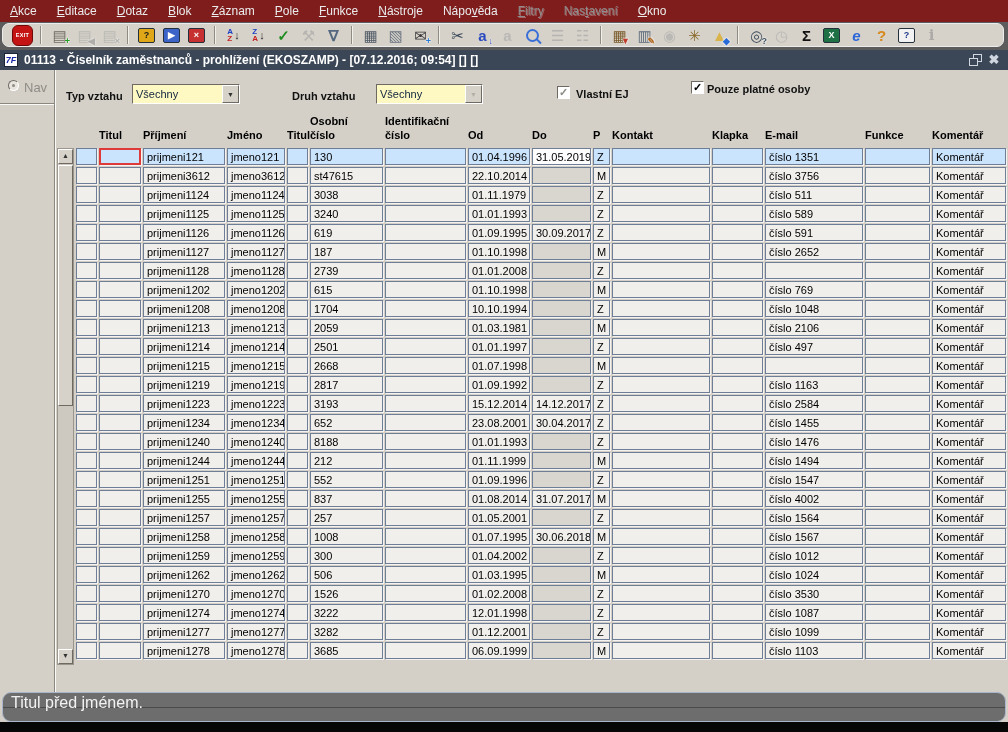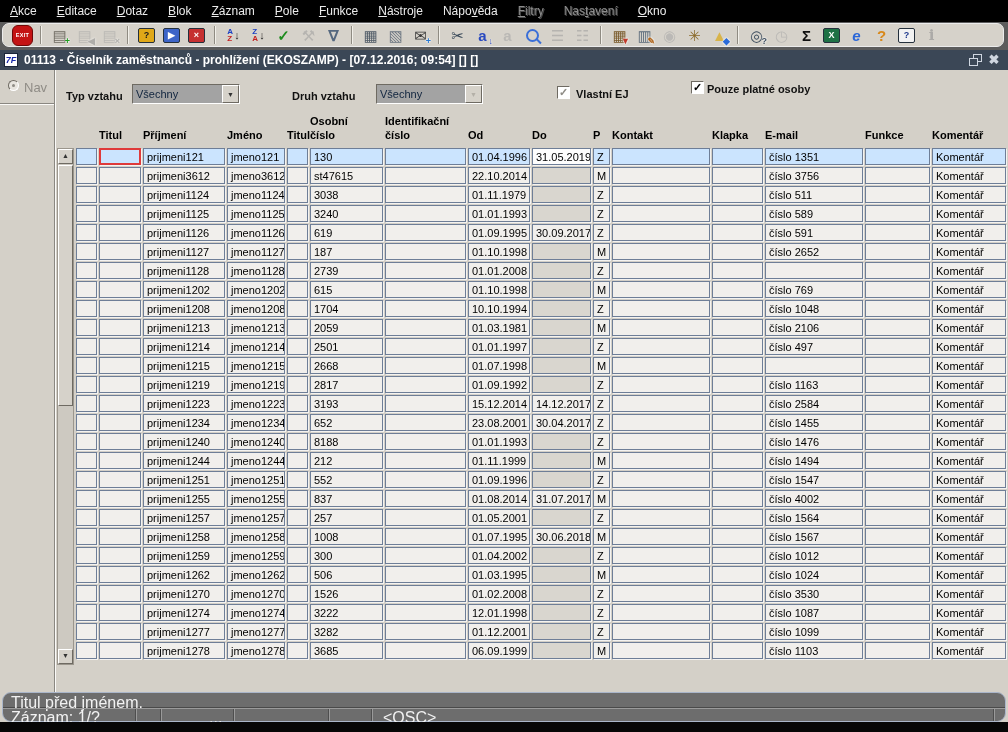--- a/index.html
+++ b/index.html
@@ -1,19 +1,19 @@
 <!DOCTYPE html>
 <html><head>
 <meta charset="utf-8">
 <style>
   html,body{margin:0;padding:0;background:#000;}
   .app{position:relative;width:1008px;height:732px;overflow:hidden;
        font-family:"Liberation Sans",sans-serif;background:#d4d0c8;}
   
-  .menubar{position:absolute;left:0;top:0;width:1008px;height:22px;background:#000000;
+  .menubar{position:absolute;left:0;top:0;width:1008px;height:22px;background:#7f1d1d;
            display:flex;align-items:center;color:#ececec;font-size:12px;}
   .mitem{padding:0 10px;cursor:default;white-space:nowrap;}
   .mitem u{text-decoration:underline;}
   .mdis{color:#8d8d8d;text-shadow:1px 1px 0 rgba(255,255,255,.30);}
   
   .toolband{position:absolute;left:0;top:22px;width:1008px;height:28px;background:#5c5c5c;}
   .toolbar{position:absolute;left:2px;top:1px;width:1002px;height:24px;background:#d6d2ca;
            border:1px solid #ececec;border-radius:7px;display:flex;align-items:center;
            padding-left:8px;box-sizing:border-box;gap:2px;}
   .tbtn{width:23px;height:22px;display:flex;align-items:center;justify-content:center;position:relative;}
@@ -45,21 +45,21 @@
   
   .canvas{position:absolute;left:0;top:70px;width:1008px;height:622px;background:#d4d0c8;}
   .vline{position:absolute;left:54px;top:70px;width:0;height:622px;border-left:1px solid #8a8781;border-right:1px solid #fbfaf8;}
   .shelf{position:absolute;left:0;top:103px;width:54px;height:0;border-top:1px solid #8a8781;border-bottom:1px solid #fbfaf8;}
   .radio{position:absolute;left:8px;top:80px;width:11px;height:11px;border-radius:50%;background:#e8e5df;
          border:1px solid;border-color:#6e6a62 #fff #fff #6e6a62;box-sizing:border-box;}
   .radio::after{content:"";position:absolute;left:3px;top:3px;width:3px;height:3px;border-radius:50%;background:#8f8c86;}
   .nav-label{position:absolute;left:24px;top:80px;font-size:13px;color:#8f8c86;}
   
   .flabel{position:absolute;font-size:11px;font-weight:bold;color:#111;white-space:nowrap;}
-  .select{position:absolute;height:20px;background:#a3a3a3;border:1px solid;border-color:#6e6a62 #fff #fff #6e6a62;
+  .select{position:absolute;height:20px;background:#fef9c3;border:1px solid;border-color:#6e6a62 #fff #fff #6e6a62;
           box-sizing:border-box;display:flex;align-items:center;}
   .sel-text{flex:1;font-size:11px;color:#10243e;padding-left:3px;white-space:nowrap;overflow:hidden;}
   .sel-btn{width:17px;height:18px;background:#d6d2ca;border:1px solid;border-color:#fff #6e6a62 #6e6a62 #fff;
            box-sizing:border-box;font-size:7px;color:#333;display:flex;align-items:center;justify-content:center;}
   .sel-btn.dis{color:#b4b0a8;}
   .cbx{position:absolute;width:13px;height:13px;background:#fff;border:1px solid;border-color:#6e6a62 #fff #fff #6e6a62;
        box-sizing:border-box;font-size:11px;font-weight:bold;line-height:11px;text-align:center;}
   .ck{color:#000;} .ck.dis{color:#8f8c86;}
   
   .cols{display:grid;grid-template-columns:21px 42px 82px 58px 21px 73px 81px 62px 59px 17px 98px 51px 98px 65px 74px;column-gap:2px;}
@@ -786,27 +786,16 @@
         <span class="cell c-email">číslo 1103</span>
         <span class="cell c-funkce"></span>
         <span class="cell c-komentar">Komentář</span>
       </div>
     </div>
 
   <div class="statusbar">
     <div class="sb-line1">
       <span>Titul před jménem.</span>
     </div>
-    <div class="sb-line2">
-      <span style="left:8px">Záznam: 1/?</span>
-      <span style="left:206px">...</span>
-      <span style="left:380px">&lt;OSC&gt;</span>
-      <i class="sbd" style="left:132px"></i>
-      <i class="sbd" style="left:157px"></i>
-      <i class="sbd" style="left:230px"></i>
-      <i class="sbd" style="left:325px"></i>
-      <i class="sbd" style="left:368px"></i>
-      <i class="sbd" style="left:990px"></i>
-    </div>
   </div>
 
   <div class="blackstrip"></div>
 </div>
 
 </body></html>

